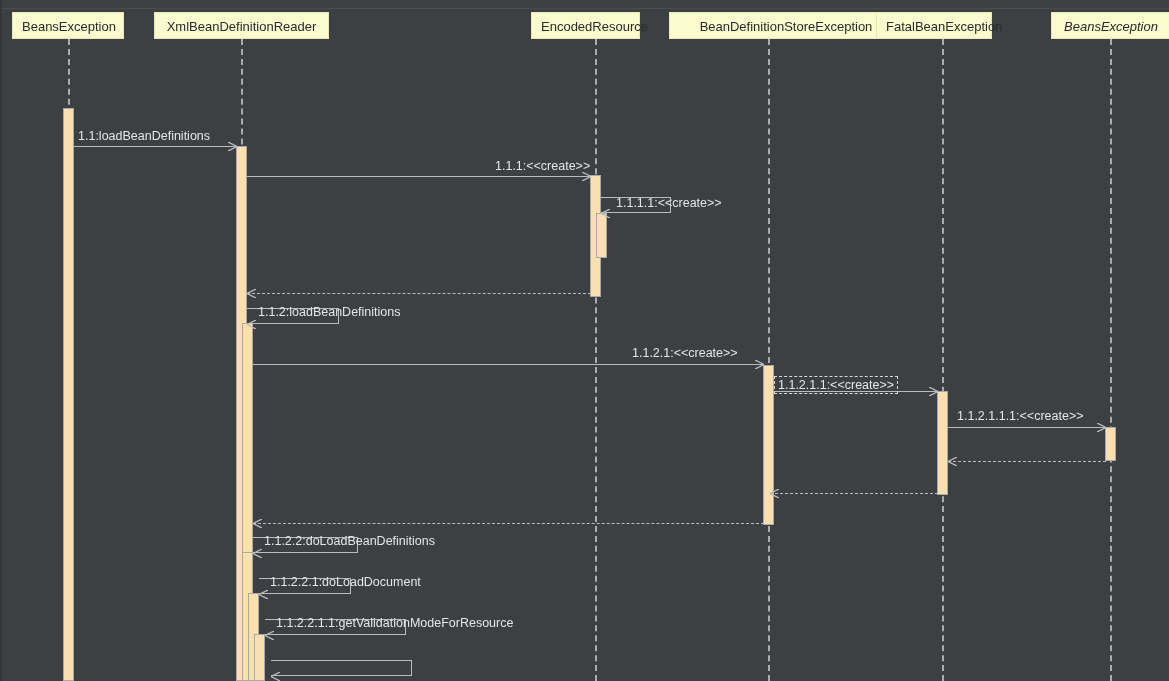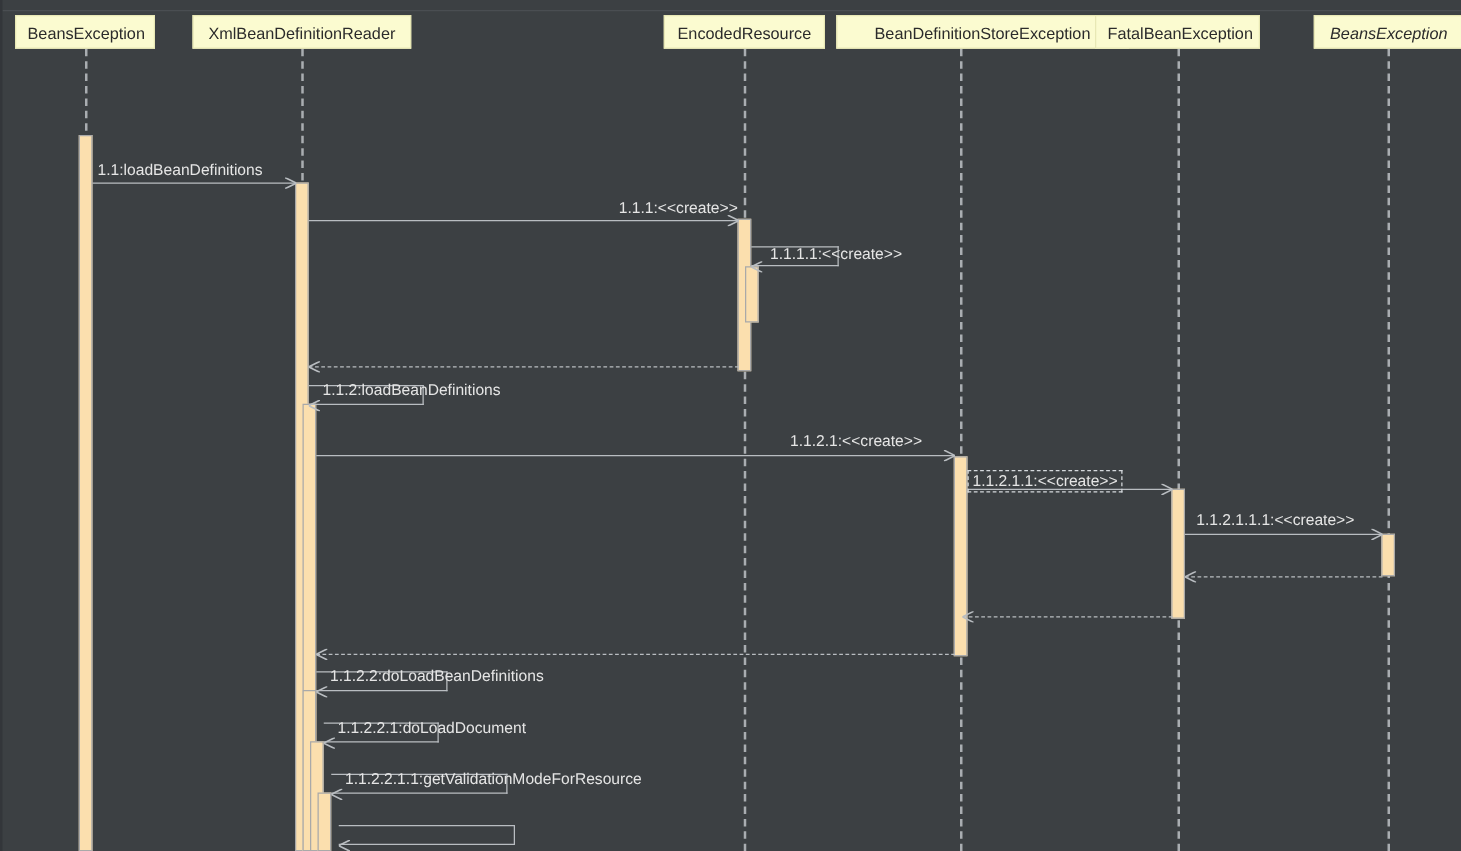--- a/index.html
+++ b/index.html
@@ -104,23 +104,23 @@
       <div class="lifeline" style="left: 66px; height: 642px;"></div>
       <div class="lifeline" style="left: 239px; height: 642px;"></div>
       <div class="lifeline" style="left: 593px; height: 642px;"></div>
       <div class="lifeline" style="left: 766px; height: 642px;"></div>
       <div class="lifeline" style="left: 940px; height: 642px;"></div>
       <div class="lifeline" style="left: 1108px; height: 642px;"></div>
     </div>
   <div id="layer-participants">
       <div class="participant" style="left: 10px; width: 112px;">BeansException</div>
       <div class="participant" style="left: 152px; width: 175px;">XmlBeanDefinitionReader</div>
-      <div class="participant" style="left: 529px; width: 129px;">EncodedResource</div>
+      <div class="participant" style="left: 529px; width: 109px;">EncodedResource</div>
       <div class="participant" style="left: 667px; width: 234px;">BeanDefinitionStoreException</div>
-      <div class="participant" style="left: 874px; width: 132px;">FatalBeanException</div>
+      <div class="participant" style="left: 874px; width: 116px;">FatalBeanException</div>
       <div class="participant abstract" style="left: 1049px; width: 120px;">BeansException</div>
     </div>
   <div id="layer-activations">
       <div class="activation" style="left: 61px; top: 108px; height: 573px;"></div>
       <div class="activation" style="left: 234px; top: 146px; height: 535px;"></div>
       <div class="activation" style="left: 240px; top: 323px; height: 358px;"></div>
       <div class="activation" style="left: 240px; top: 552px; height: 129px;"></div>
       <div class="activation" style="left: 246px; top: 593px; height: 88px;"></div>
       <div class="activation" style="left: 252px; top: 634px; height: 47px;"></div>
       <div class="activation" style="left: 588px; top: 175px; height: 122px;"></div>

